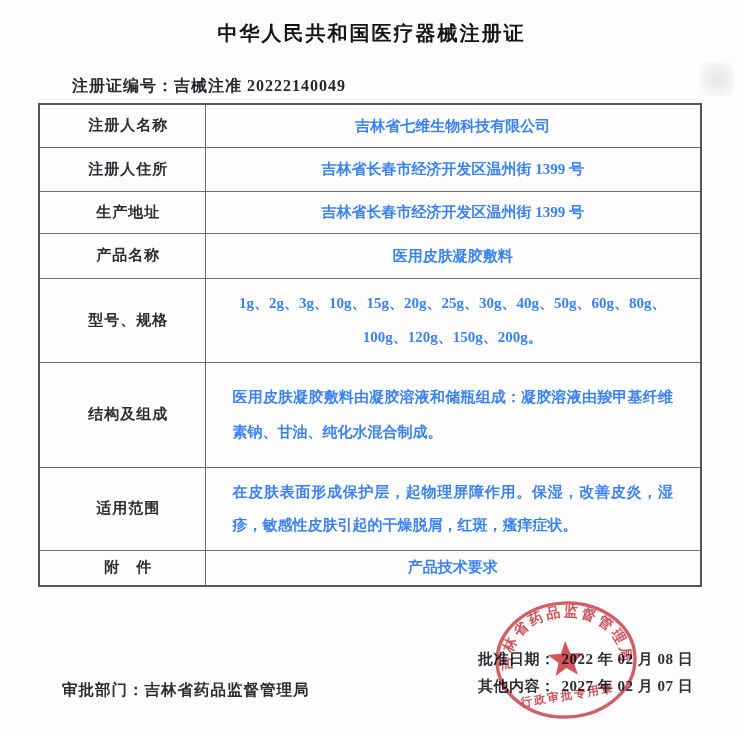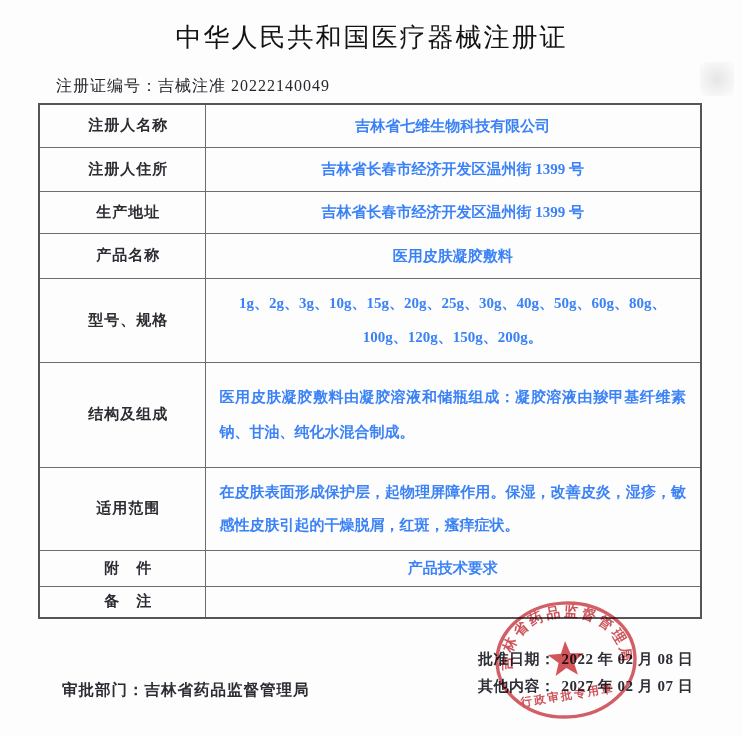--- a/index.html
+++ b/index.html
@@ -9,46 +9,46 @@
     width:743px; height:737px;
     background:#fdfdfd;
     font-family:"Liberation Serif","DejaVu Serif",serif;
     color:#35353c;
     overflow:hidden;
   }
   .title {
     position:absolute; top:20px; left:0; width:100%;
     text-align:center;
     font-family:"Liberation Sans","DejaVu Sans",sans-serif;
-    font-size:26px; font-weight:normal; letter-spacing:2px;
+    font-size:20px; font-weight:bold; letter-spacing:2px;
     color:#141414;
   }
   .regline {
-    position:absolute; top:76px; left:56px;
-    font-size:16px; font-weight:normal; color:#27272e;
+    position:absolute; top:76px; left:72px;
+    font-size:16px; font-weight:bold; color:#27272e;
     letter-spacing:1px;
   }
   table.cert {
     position:absolute; top:103px; left:38px;
     width:664px; border-collapse:collapse; table-layout:fixed;
     border:2px solid #565656;
   }
   table.cert td {
     border:1px solid #6d6d6d;
     vertical-align:middle;
     font-size:15px; font-weight:600;padding-left:12px;
   }
   td.lbl {
     width:166px; text-align:center;
     font-size:16.5px; font-weight:bold; color:#2c2c33;
     letter-spacing:1px;
   }
   td.val { color:#3b82f6; }
   td.val.center { text-align:center; padding:0 16px; line-height:30px; }
-  td.val.left   { text-align:left; padding:0 14px; line-height:35px; text-align:justify; }
+  td.val.left   { text-align:left; padding:0 27px; line-height:35px; text-align:justify; }
   td.val.single { text-align:center; padding:0 14px; }
   tr.h43 td{height:43px;} tr.h44 td{height:44px;margin-top:43px;} tr.h42 td{height:42px;}
   tr.h45 td{height:45px;} tr.h84 td{height:84px;} tr.h105 td{height:105px;}
   tr.h83 td{height:83px;} tr.h36 td{height:36px;} tr.h29 td{height:29px;}
   tr.h32 td{height:32px;}
   .footer-dept {
     position:absolute; top:680px; left:62px;
     font-size:15.5px; font-weight:bold; color:#2c2c33; letter-spacing:1px;
   }
   .footer-dates {
@@ -105,24 +105,20 @@
       <td class="val left">医用皮肤凝胶敷料由凝胶溶液和储瓶组成：凝胶溶液由羧甲基纤维素钠、甘油、纯化水混合制成。</td>
     </tr>
     <tr class="h83">
       <td class="lbl">适用范围</td>
       <td class="val left" style="line-height:33px;">在皮肤表面形成保护层，起物理屏障作用。保湿，改善皮炎，湿疹，敏感性皮肤引起的干燥脱屑，红斑，瘙痒症状。</td>
     </tr>
     <tr class="h36">
       <td class="lbl">附　件</td>
       <td class="val single">产品技术要求</td>
     </tr>
-    <tr class="h32">
-      <td class="lbl">备　注</td>
-      <td class="val single"></td>
-    </tr>
   </tbody>
     </table>
 
   <div class="footer-dept"><span>审批部门：</span><span>吉林省药品监督管理局</span></div>
 
   <div class="footer-dates">
     <div class="date-row"><span>批准日期：</span><span class="dval">2022 年 02 月 08 日</span></div>
     <div class="date-row"><span>其他内容：</span><span class="dval">2027 年 02 月 07 日</span></div>
   </div>
 

